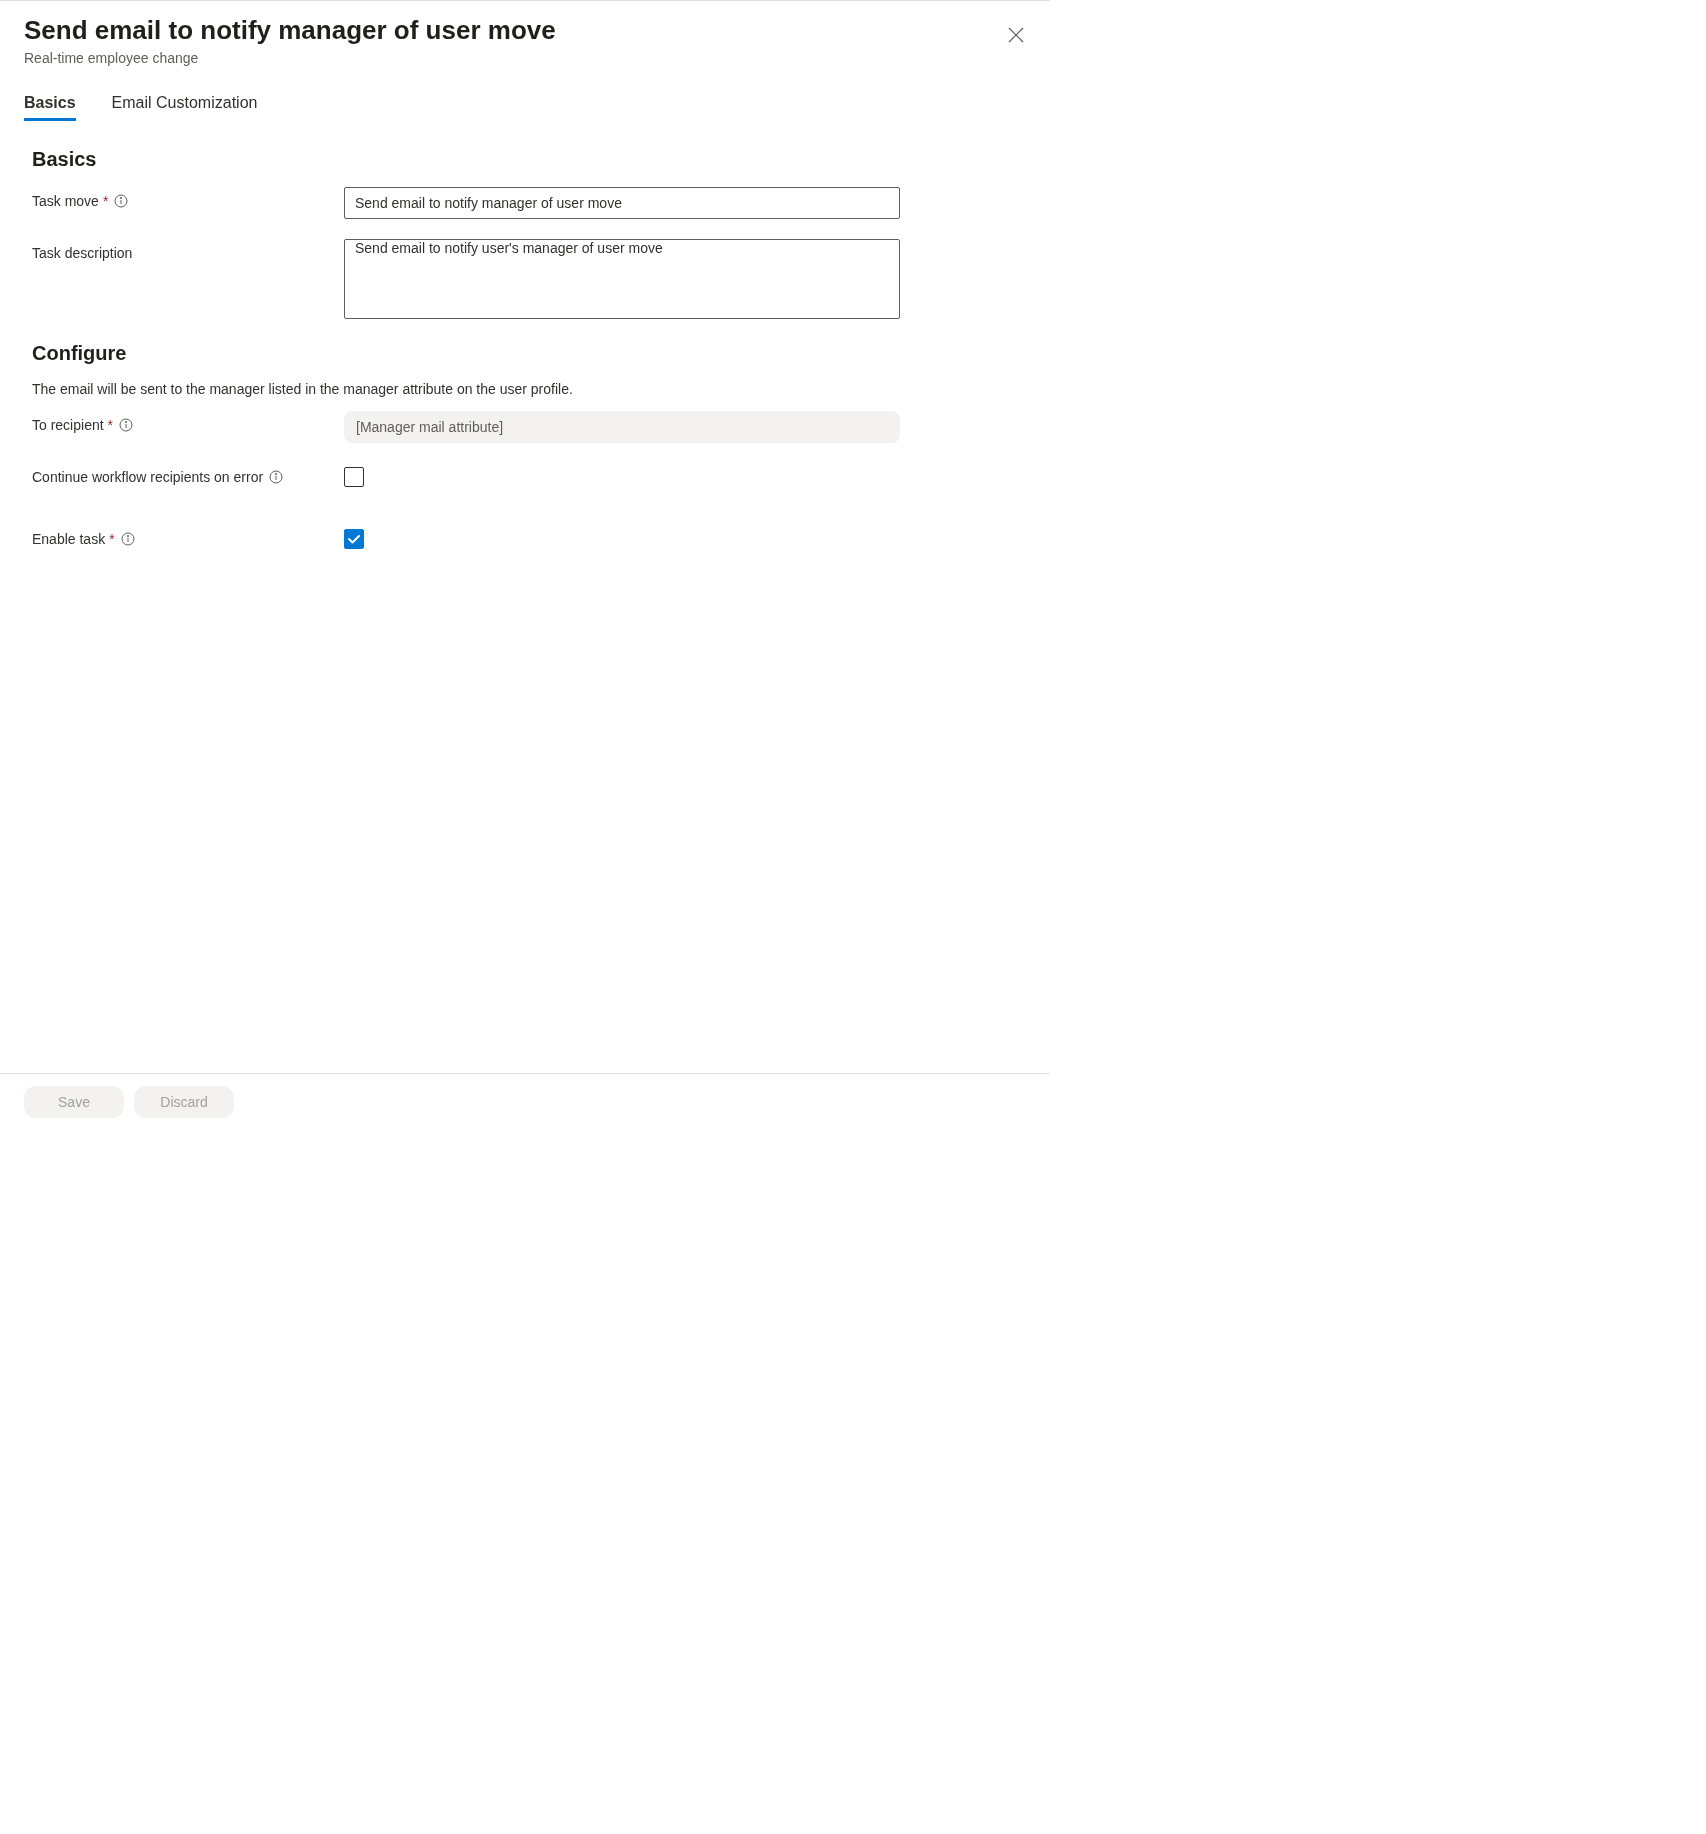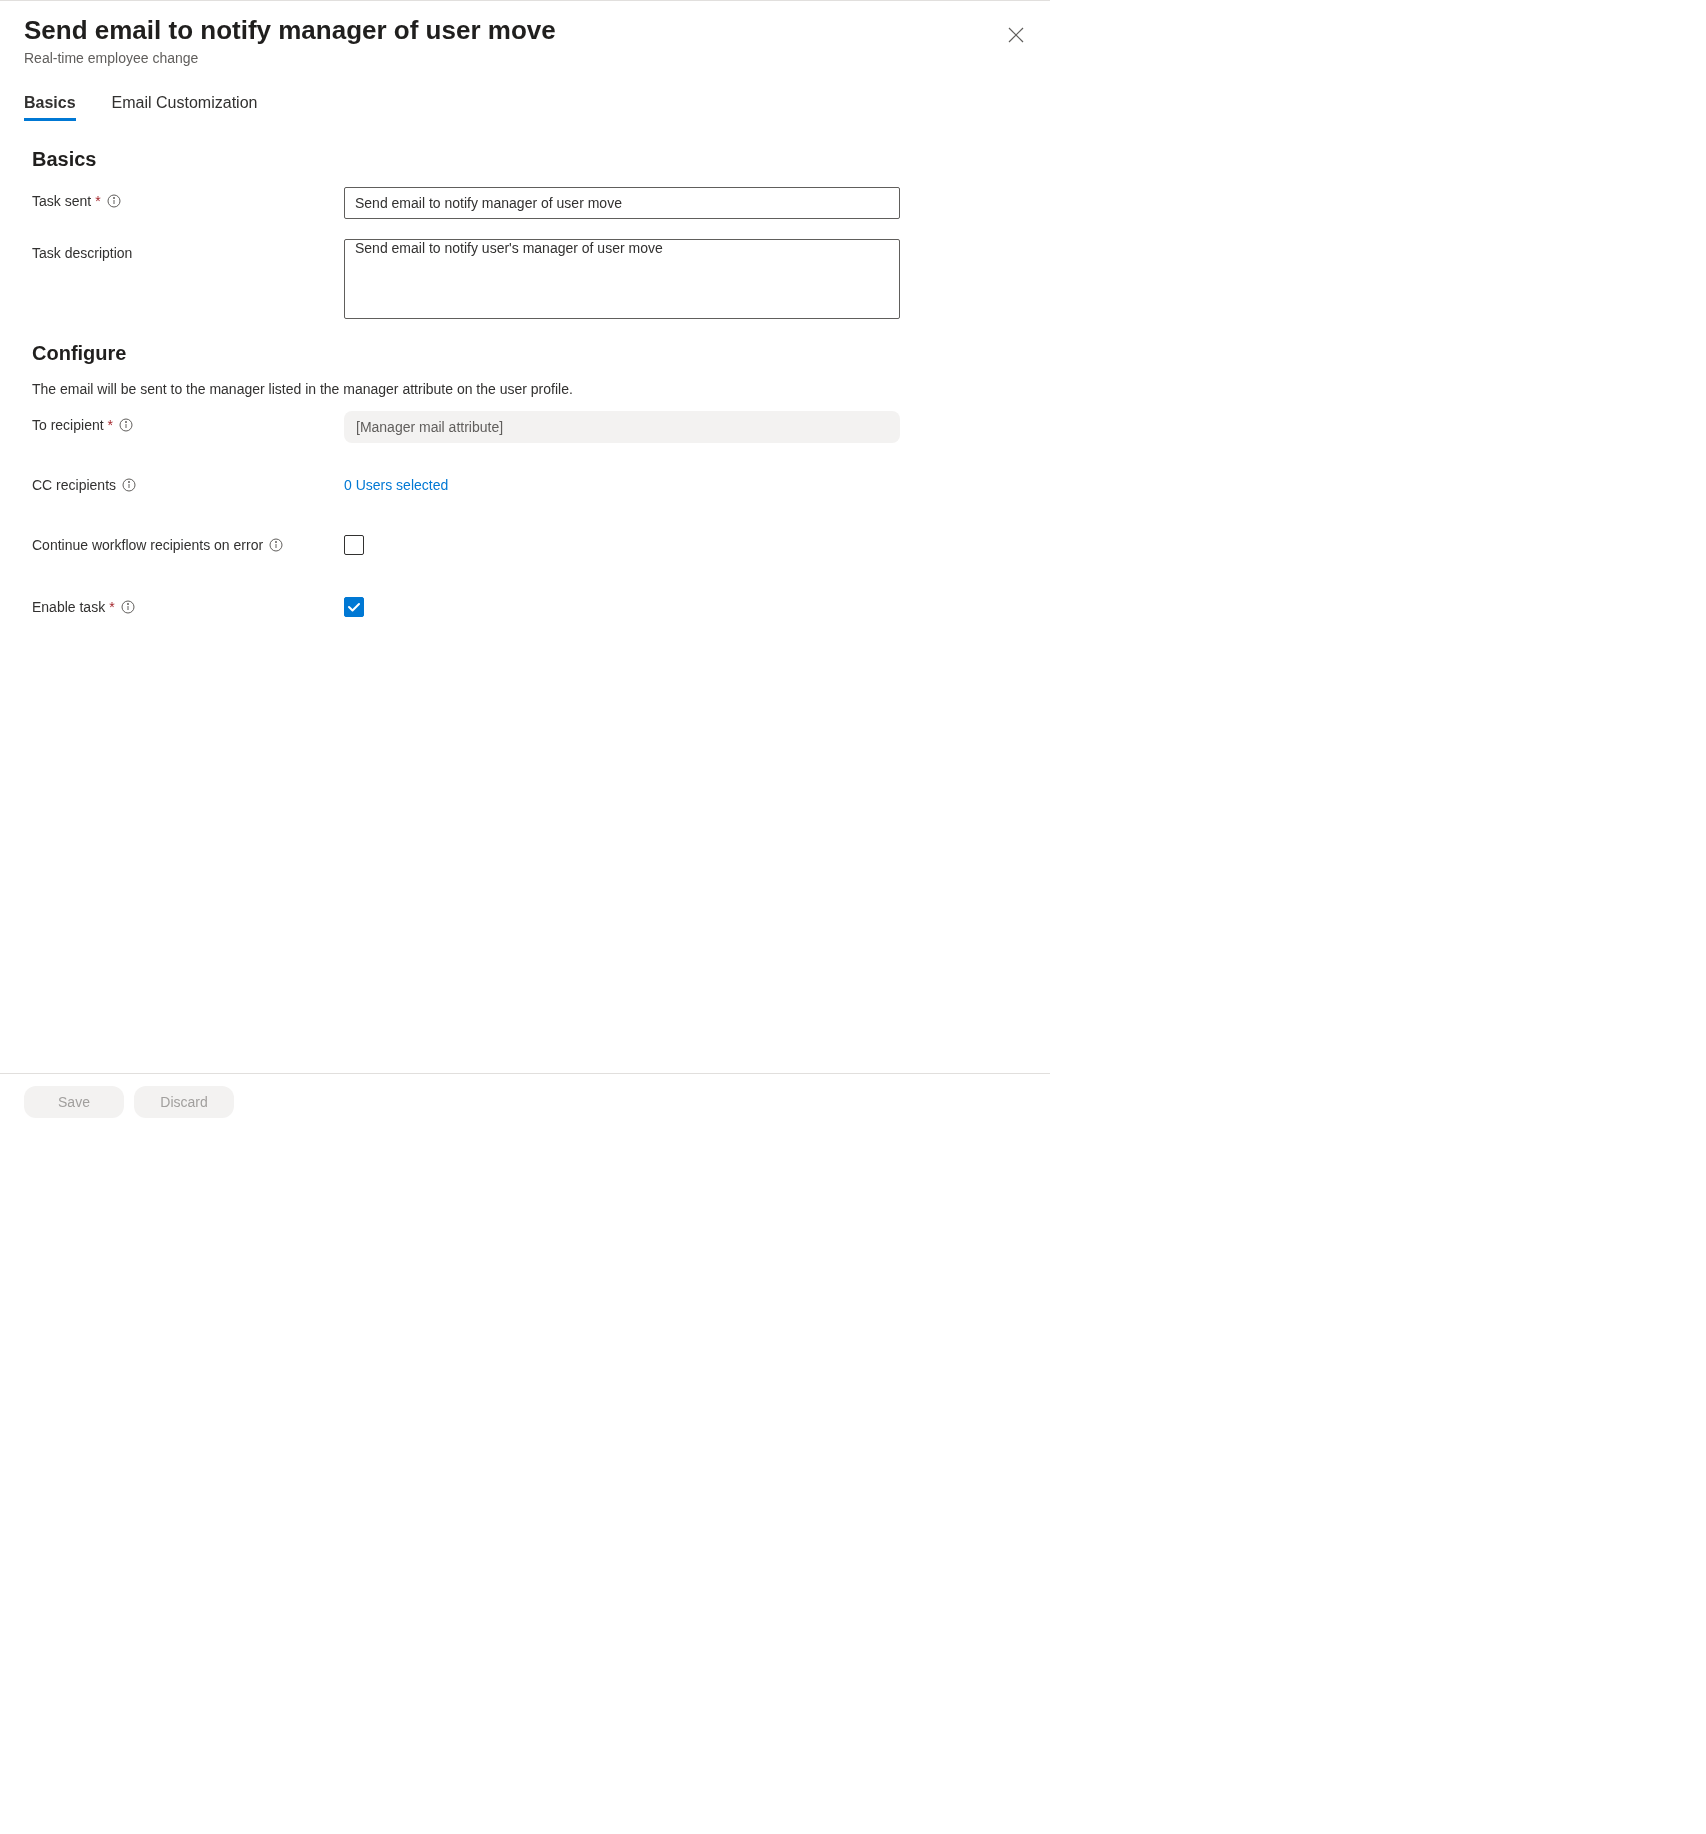--- a/index.html
+++ b/index.html
@@ -223,21 +223,21 @@
   <div class="tab active">Basics</div>
   <div class="tab">Email Customization</div>
 </div>
 
 <div class="content">
 
   <div class="section-title">Basics</div>
 
   <div class="field-row">
     <div class="field-label">
-      <span>Task sent</span>
+      <span>Task move</span>
       <span class="required">*</span>
       <span class="info-icon">
         <svg viewBox="0 0 14 14" fill="none" stroke="currentColor" stroke-width="1">
           <circle cx="7" cy="7" r="6"></circle>
           <line x1="7" y1="6" x2="7" y2="10"></line>
           <circle cx="7" cy="4" r="0.6" fill="currentColor"></circle>
         </svg>
       </span>
     </div>
     <div class="field-control">
@@ -268,35 +268,20 @@
           <line x1="7" y1="6" x2="7" y2="10"></line>
           <circle cx="7" cy="4" r="0.6" fill="currentColor"></circle>
         </svg>
       </span>
     </div>
     <div class="field-control">
       <div class="readonly-field">[Manager mail attribute]</div>
     </div>
   </div>
 
-  <div class="field-row field-row-cc">
-    <div class="field-label">
-      <span>CC recipients</span>
-      <span class="info-icon">
-        <svg viewBox="0 0 14 14" fill="none" stroke="currentColor" stroke-width="1">
-          <circle cx="7" cy="7" r="6"></circle>
-          <line x1="7" y1="6" x2="7" y2="10"></line>
-          <circle cx="7" cy="4" r="0.6" fill="currentColor"></circle>
-        </svg>
-      </span>
-    </div>
-    <div class="field-control">
-      <span class="link-value">0 Users selected</span>
-    </div>
-  </div>
 
   <div class="field-row field-row-continue">
     <div class="field-label" style="width:312px;">
       <span>Continue workflow recipients on error</span>
       <span class="info-icon">
         <svg viewBox="0 0 14 14" fill="none" stroke="currentColor" stroke-width="1">
           <circle cx="7" cy="7" r="6"></circle>
           <line x1="7" y1="6" x2="7" y2="10"></line>
           <circle cx="7" cy="4" r="0.6" fill="currentColor"></circle>
         </svg>

